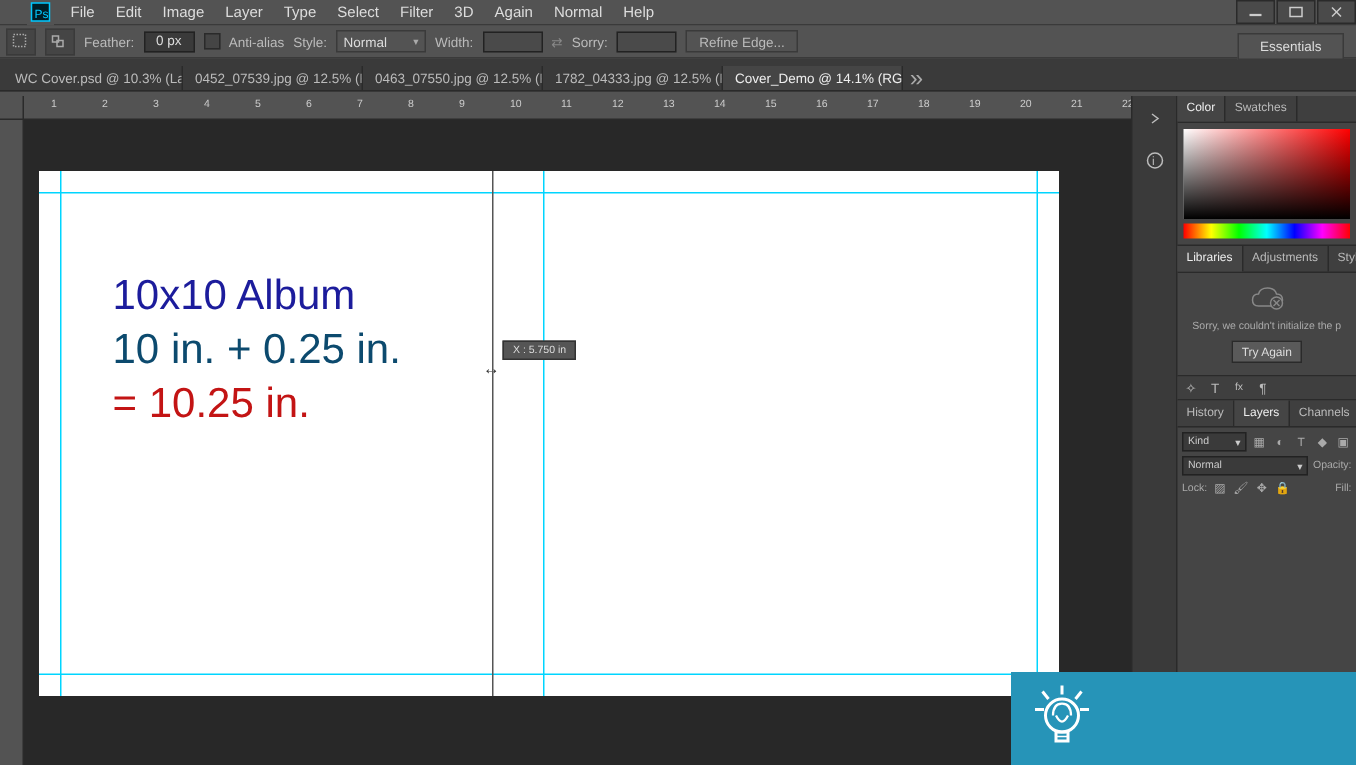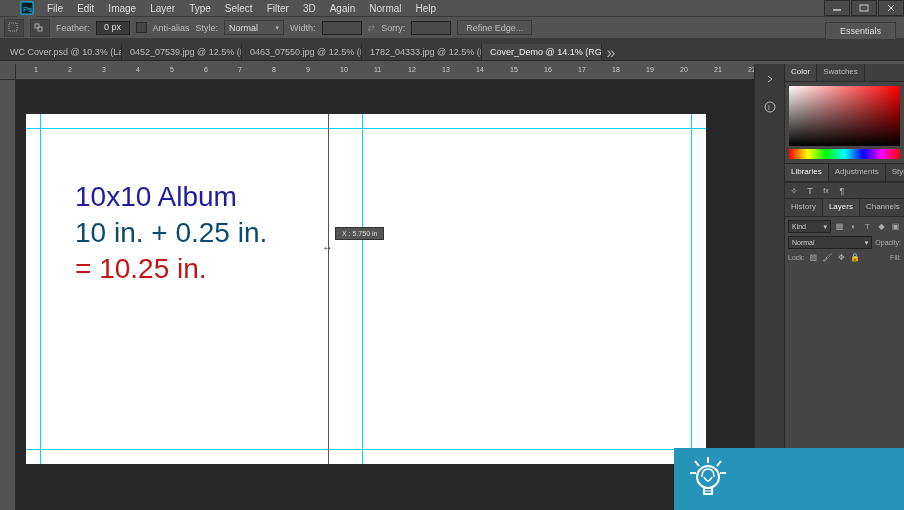--- a/index.html
+++ b/index.html
@@ -258,20 +258,32 @@
         <div class="color-picker"></div>
         <div class="hue-strip"></div>
       </div>
     </div>
 
     <div class="panel">
       <div class="panel-tabs">
         <div class="ptab active">Libraries</div>
         <div class="ptab">Adjustments</div>
         <div class="ptab">Styles</div>
+      </div>
+      <div class="lib-body">
+        <div class="lib-icon">
+          <svg width="24" height="18" viewBox="0 0 24 18">
+              <path d="M6 14 Q2 14 2 10 Q2 6 6 6 Q7 2 12 2 Q17 2 18 6 Q22 6 22 10 Q22 14 18 14 Z" stroke="#888" fill="none"></path>
+              <circle cx="18" cy="12" r="4" stroke="#888" fill="#454545"></circle>
+              <line x1="16" y1="10" x2="20" y2="14" stroke="#888"></line>
+              <line x1="20" y1="10" x2="16" y2="14" stroke="#888"></line>
+            </svg>
+        </div>
+        <div class="lib-text">Sorry, we couldn't initialize the p</div>
+        <div class="lib-btn">Try Again</div>
       </div>
     </div>
 
     <div class="panel" style="flex:1">
       <div class="toolrow">
         <div class="tic">✧</div>
         <div class="tic">T</div>
         <div class="tic" style="font-size:7px">fx</div>
         <div class="tic">¶</div>
       </div>

